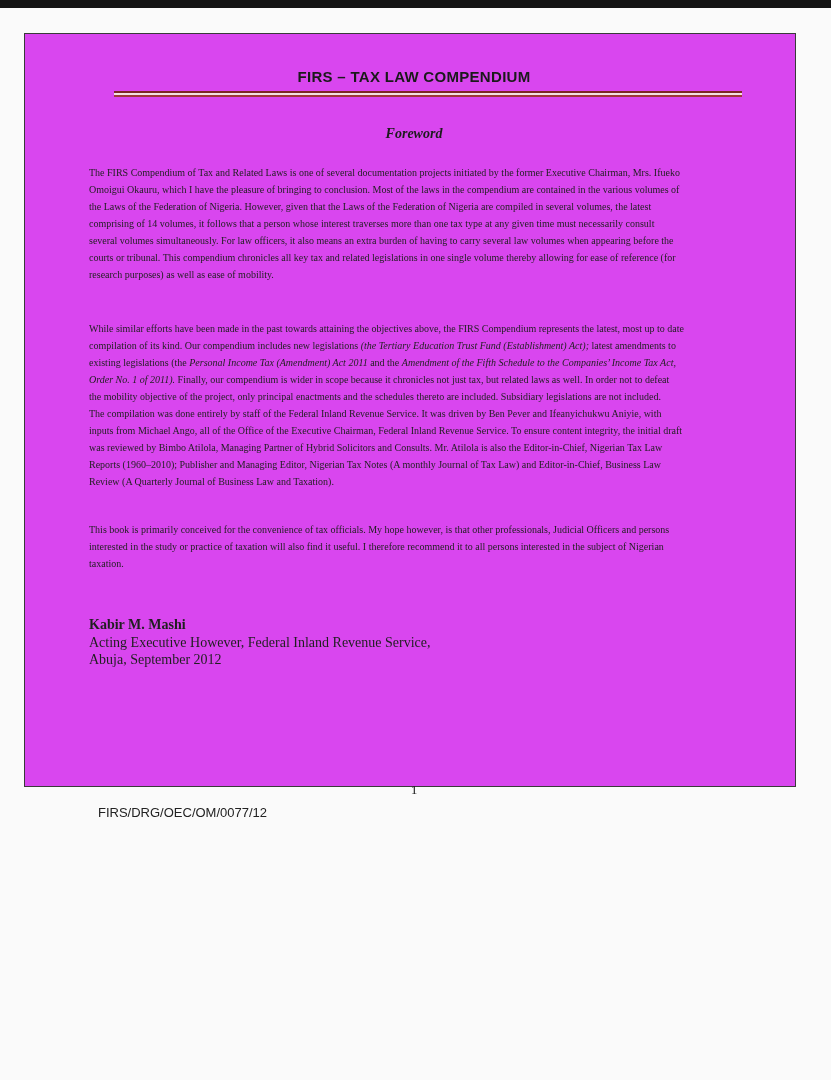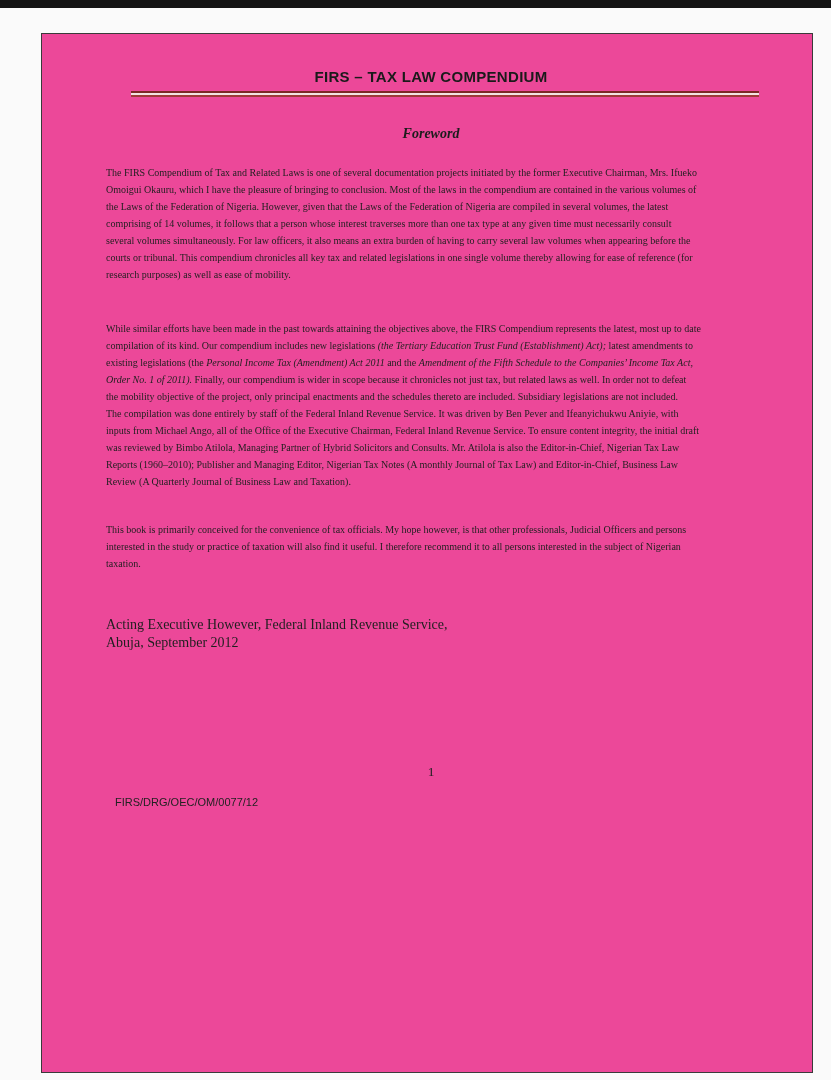--- a/index.html
+++ b/index.html
@@ -11,23 +11,23 @@
     overflow: hidden;
   }
   .top-bar {
     position: absolute;
     left: 0; top: 0;
     width: 831px; height: 8px;
     background: #141414;
   }
   .page {
     position: absolute;
-    left: 41px; top: 33px;
-    width: 772px; height: 1040px;
-    background: #ec4899;
+    left: 24px; top: 33px;
+    width: 772px; height: 754px;
+    background: #d946ef;
     border: 1px solid #3a3a3a;
     padding-left: 64px;
     padding-right: 56px;
   }
   .content { width: 650px; }
   .doc-title {
     margin-top: 34px;
     width: 650px;
     text-align: center;
     font-family: "Liberation Sans", sans-serif;
@@ -77,24 +77,24 @@
   .sig-name { font-weight: bold; }
   .page-number {
     margin-top: 112px;
     width: 650px;
     text-align: center;
     font-size: 13.5px;
     color: #222222;
     line-height: 17px;
   }
   .doc-ref {
-    margin-top: 14px;
+    margin-top: 6px;
     margin-left: 9px;
     font-family: "Liberation Sans", sans-serif;
-    font-size: 11px;
+    font-size: 13px;
     color: #222222;
     line-height: 17px;
   }
 </style>
 </head>
 <body>
 
 <div class="top-bar"></div>
 
 <div class="page">
@@ -107,20 +107,21 @@
 
     <p class="body para1">The FIRS Compendium of Tax and Related Laws is one of several documentation projects initiated by the former Executive Chairman, Mrs. Ifueko Omoigui Okauru, which I have the pleasure of bringing to conclusion. Most of the laws in the compendium are contained in the various volumes of the Laws of the Federation of Nigeria. However, given that the Laws of the Federation of Nigeria are compiled in several volumes, the latest comprising of 14 volumes, it follows that a person whose interest traverses more than one tax type at any given time must necessarily consult several volumes simultaneously. For law officers, it also means an extra burden of having to carry several law volumes when appearing before the courts or tribunal. This compendium chronicles all key tax and related legislations in one single volume thereby allowing for ease of reference (for research purposes) as well as ease of mobility.</p>
 
     <p class="body para2"><span>While similar efforts have been made in the past towards attaining the objectives above, the FIRS Compendium represents the latest, most up to date compilation of its kind. Our compendium includes new legislations </span><span class="em">(the Tertiary Education Trust Fund (Establishment) Act);</span><span> latest amendments to existing legislations (the </span><span class="em">Personal Income Tax (Amendment) Act 2011</span><span> and the </span><span class="em">Amendment of the Fifth Schedule to the Companies’ Income Tax Act, Order No. 1 of 2011).</span><span> Finally, our compendium is wider in scope because it chronicles not just tax, but related laws as well. In order not to defeat the mobility objective of the project, only principal enactments and the schedules thereto are included. Subsidiary legislations are not included.</span></p>
 
     <p class="body para3">The compilation was done entirely by staff of the Federal Inland Revenue Service. It was driven by Ben Pever and Ifeanyichukwu Aniyie, with inputs from Michael Ango, all of the Office of the Executive Chairman, Federal Inland Revenue Service. To ensure content integrity, the initial draft was reviewed by Bimbo Atilola, Managing Partner of Hybrid Solicitors and Consults. Mr. Atilola is also the Editor-in-Chief, Nigerian Tax Law Reports (1960–2010); Publisher and Managing Editor, Nigerian Tax Notes (A monthly Journal of Tax Law) and Editor-in-Chief, Business Law Review (A Quarterly Journal of Business Law and Taxation).</p>
 
     <p class="body para4">This book is primarily conceived for the convenience of tax officials. My hope however, is that other professionals, Judicial Officers and persons interested in the study or practice of taxation will also find it useful. I therefore recommend it to all persons interested in the subject of Nigerian taxation.</p>
 
     <div class="signature">
+      <div class="sig-name">Kabir M. Mashi</div>
       <div class="sig-title">Acting Executive However, Federal Inland Revenue Service,</div>
       <div class="sig-date">Abuja, September 2012</div>
     </div>
 
     <div class="page-number">1</div>
 
     <div class="doc-ref">FIRS/DRG/OEC/OM/0077/12</div>
 
   </div>
 </div>

